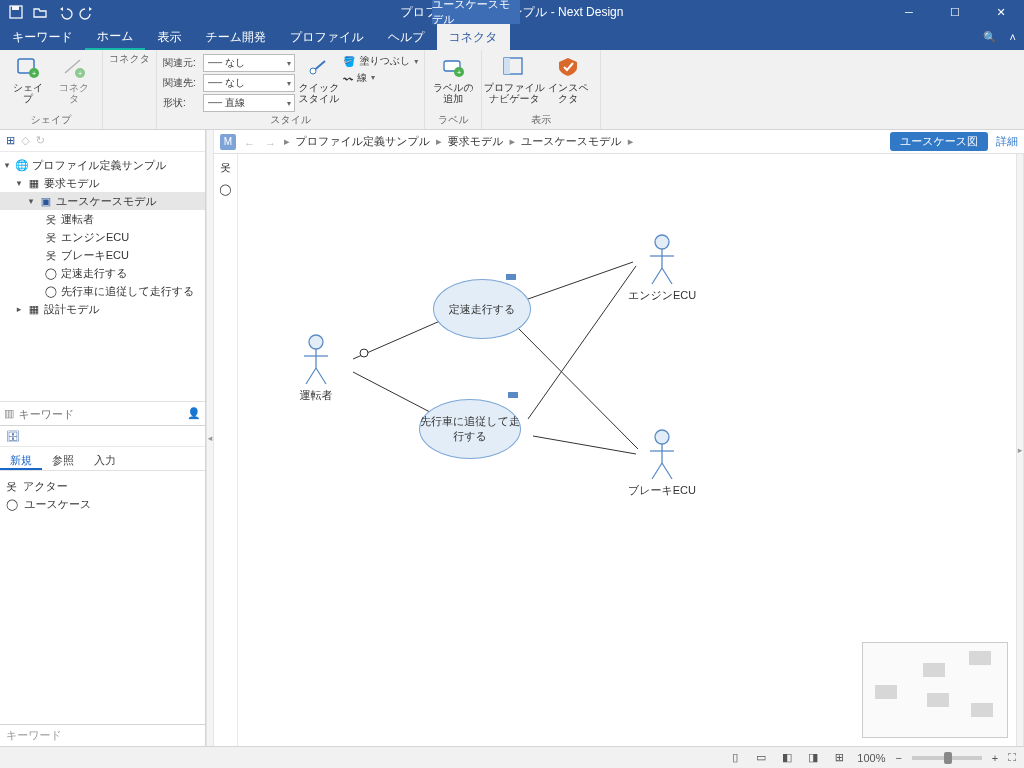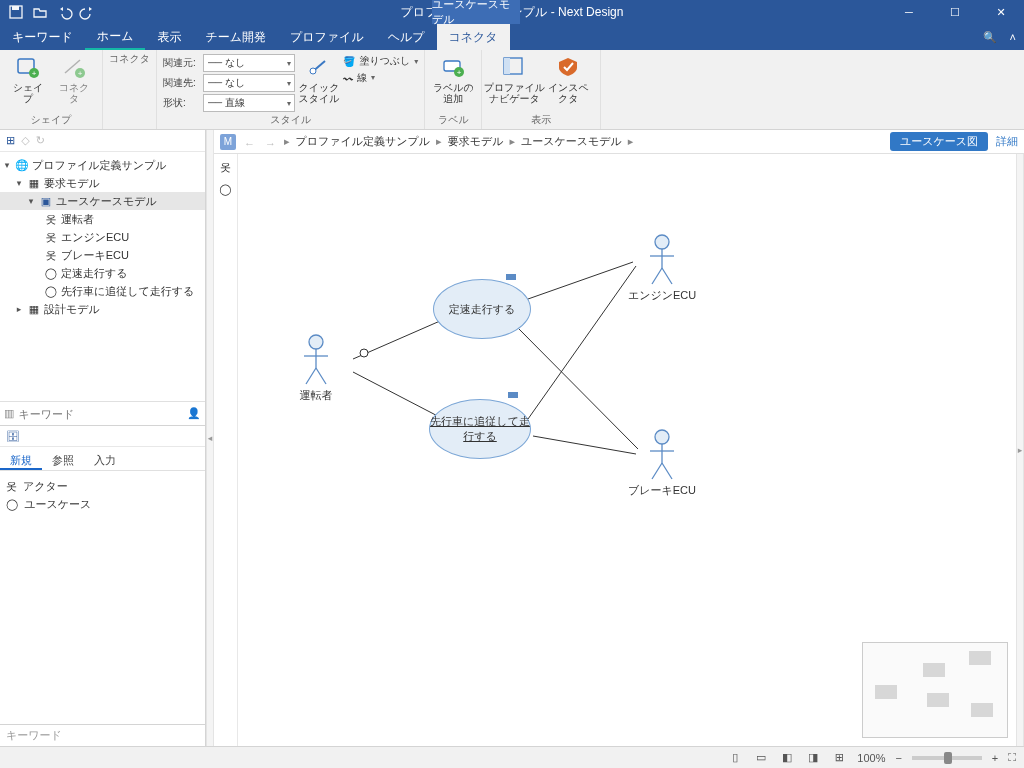--- a/index.html
+++ b/index.html
@@ -381,21 +381,21 @@
               <line x1="6" y1="22" x2="30" y2="22" stroke="#5b8bc5" stroke-width="1.3"></line>
               <line x1="18" y1="34" x2="8" y2="50" stroke="#5b8bc5" stroke-width="1.3"></line>
               <line x1="18" y1="34" x2="28" y2="50" stroke="#5b8bc5" stroke-width="1.3"></line>
             </svg>
           <div class="cap">ブレーキECU</div>
         </div>
 
         <div class="usecase" style="left:195px; top:125px; width:98px; height:60px;">
             <span>定速走行する</span>
           </div>
-        <div class="usecase" style="left:191px; top:245px; width:102px; height:60px; white-space:pre;text-decoration:underline;"><span>先行車に追従して走
+        <div class="usecase" style="left:181px; top:245px; width:102px; height:60px; white-space:pre;"><span>先行車に追従して走
 行する</span></div>
 
         <div class="minimap">
           <div class="mm-box" style="left:12px;top:42px;width:22px;height:14px;"></div>
           <div class="mm-box" style="left:60px;top:20px;width:22px;height:14px;"></div>
           <div class="mm-box" style="left:106px;top:8px;width:22px;height:14px;"></div>
           <div class="mm-box" style="left:64px;top:50px;width:22px;height:14px;"></div>
           <div class="mm-box" style="left:108px;top:60px;width:22px;height:14px;"></div>
         </div>
       </div>

